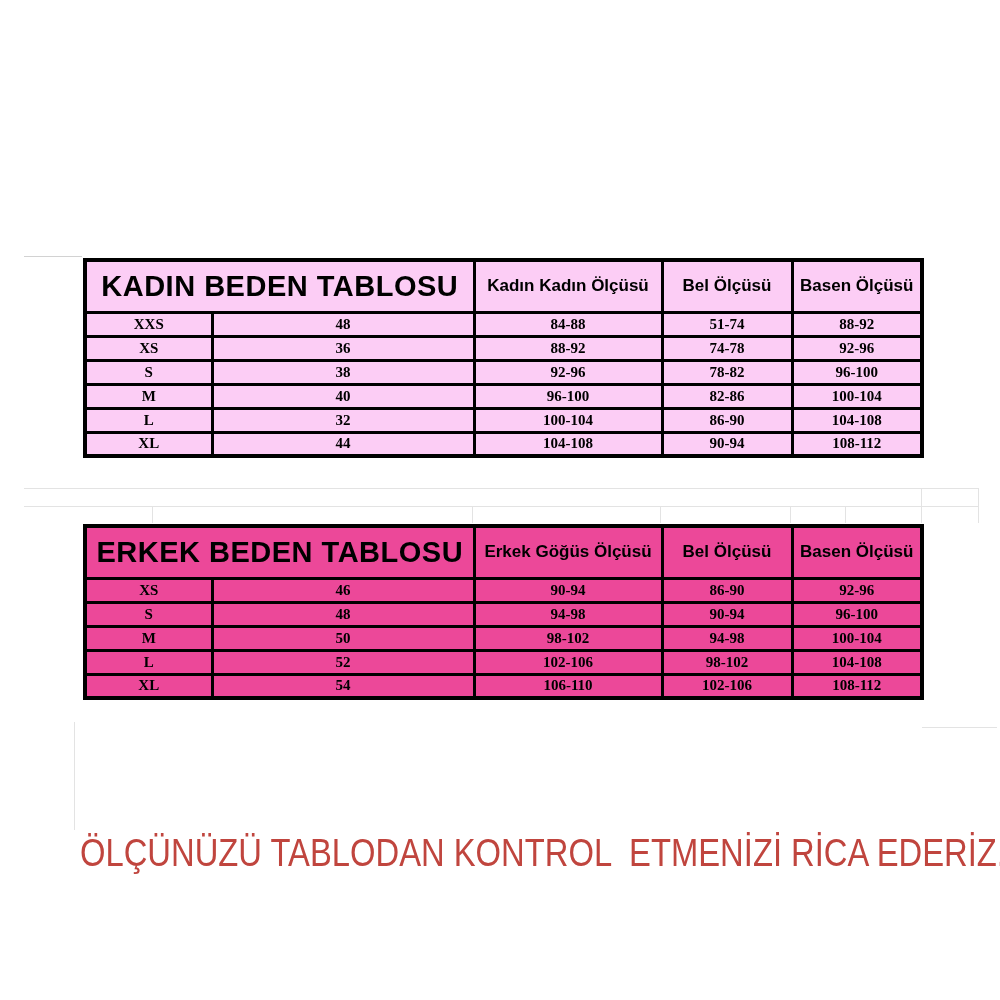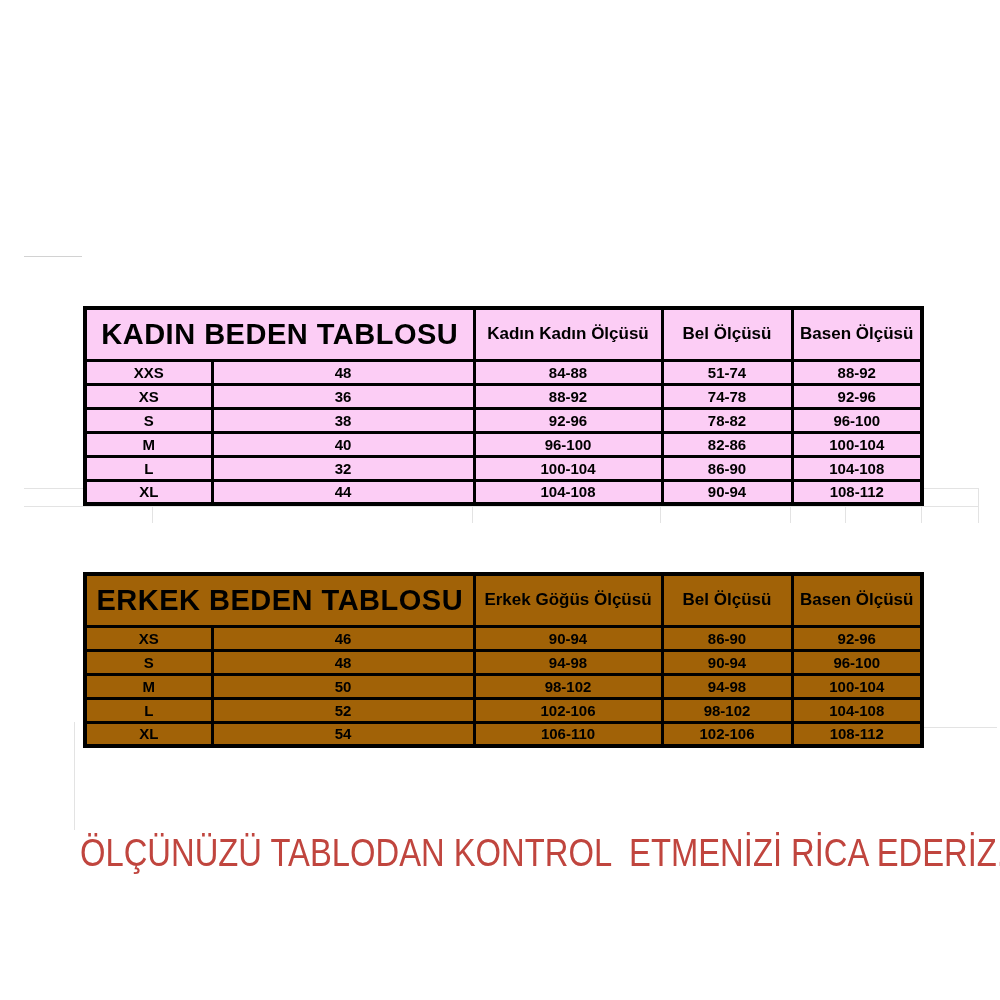--- a/index.html
+++ b/index.html
@@ -17,21 +17,20 @@
   }
 
   
   table.size-table {
     position: absolute;
     left: 83px;
     width: 837px;
     border-collapse: collapse;
     table-layout: fixed;
     border: 4px solid #000;
-    margin-top: 48px;
   }
   #women-table { top: 258px; }
   #men-table   { top: 524px; }
 
   table.size-table th,
   table.size-table td {
     border: 3px solid #000;
     text-align: center;
     vertical-align: middle;
     font-weight: bold;
@@ -42,21 +41,21 @@
   }
   table.size-table tr.header-row { height: 52px; }
   table.size-table tr.header-row th.table-title {
     font-size: 29px;
     letter-spacing: 0.5px;
   }
   table.size-table tr.header-row th.col-header {
     font-size: 17px;
   }
   table.size-table tbody tr { height: 24px; }
-  table.size-table tbody td { font-size: 15px; }
+  table.size-table tbody td { font-size: 15px; font-family: Liberation Serif, serif; }
 
   
   .gridline {
     position: absolute;
     background: #d2d2d2;
   }
   .gridline.soft { background: #e3e3e3; }
 
   
   .footer-note {
@@ -146,21 +145,21 @@
         <tr>
           <td>XL</td>
           <td>44</td>
           <td>104-108</td>
           <td>90-94</td>
           <td>108-112</td>
         </tr>
       </tbody>
   </table>
 
-  <table class="size-table" id="men-table" style="background: #a16207;">
+  <table class="size-table" id="men-table" style="background: #ec4899;">
     <colgroup>
       <col style="width:127px">
       <col style="width:262px">
       <col style="width:188px">
       <col style="width:130px">
       <col style="width:130px">
     </colgroup>
     <thead>
       <tr class="header-row">
         <th class="table-title" colspan="2">ERKEK BEDEN TABLOSU</th>

